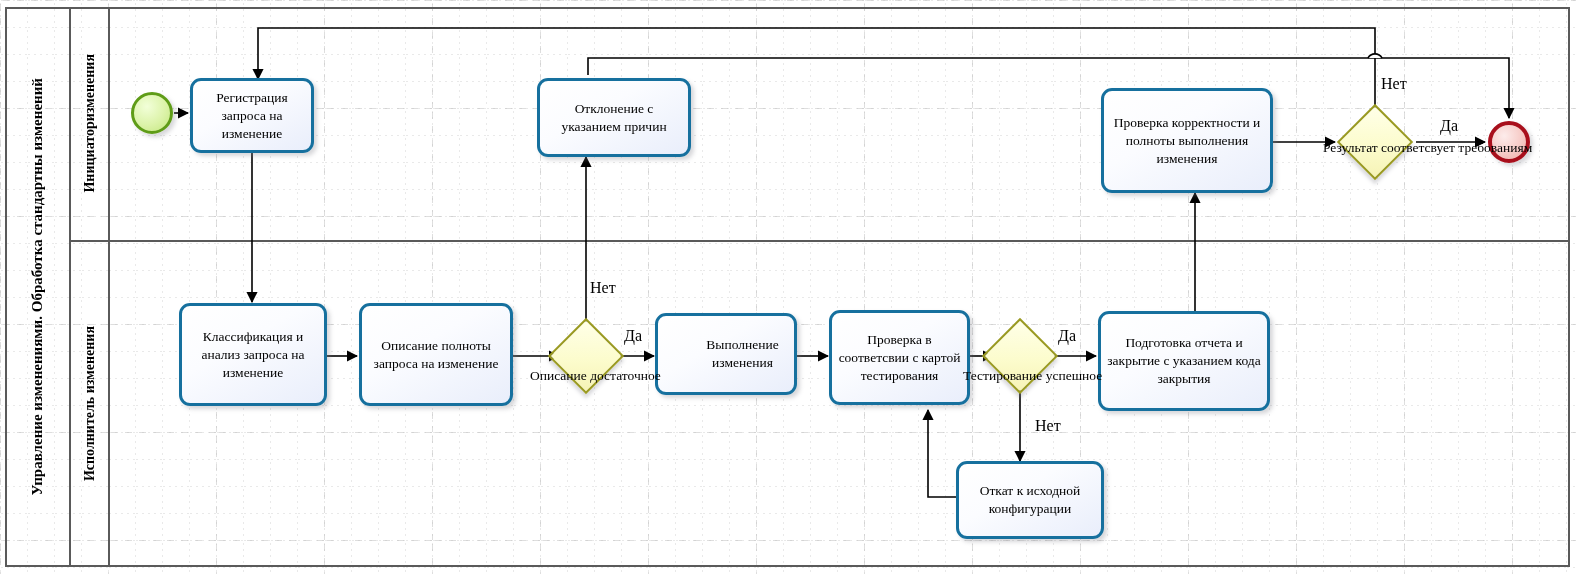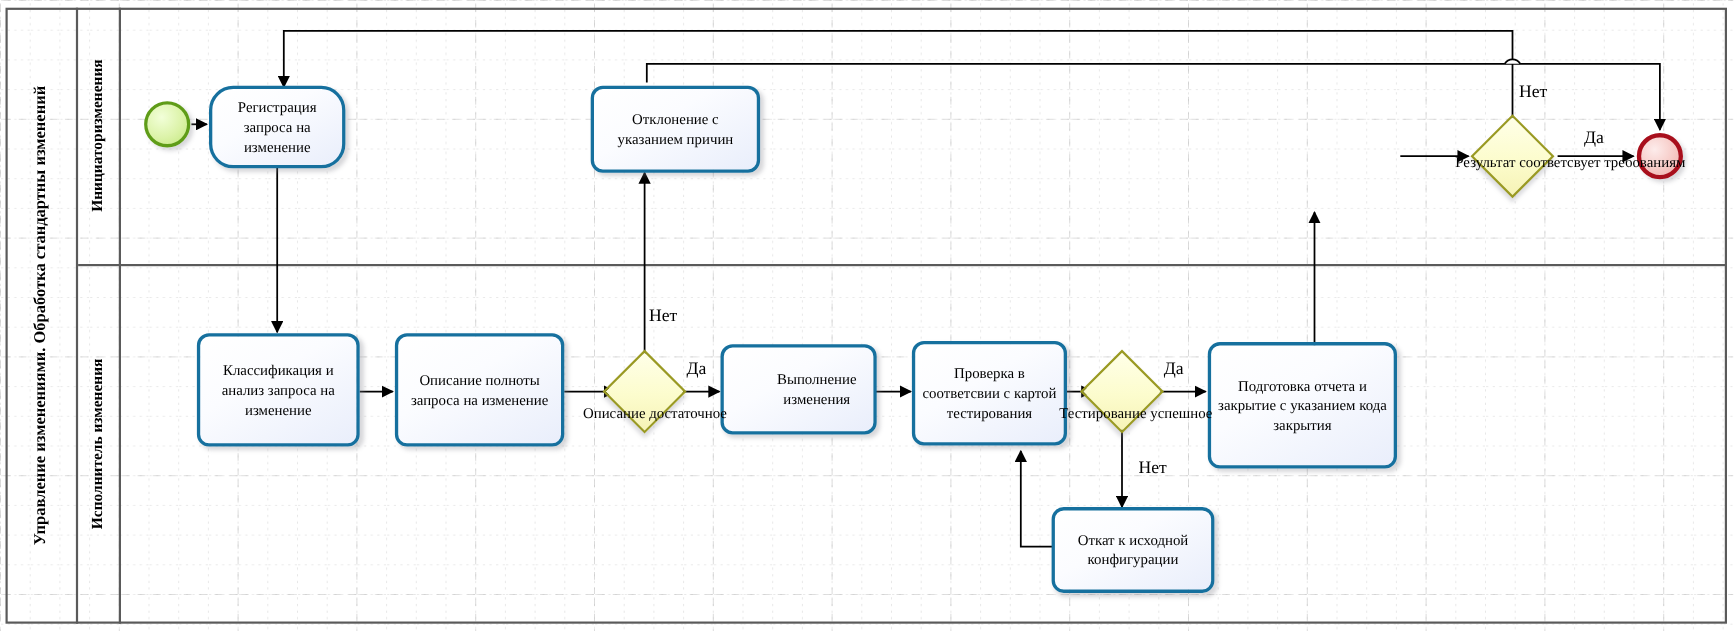--- a/index.html
+++ b/index.html
@@ -198,34 +198,35 @@
 
       <path d="M 588 75 L 588 58 L 1509 58 L 1509 118"></path>
     </g>
 
     <path d="M 1368 58 A 8 8 0 0 1 1382 58" stroke="#000" stroke-width="1.6" fill="#fff"></path>
   </svg>
 
   <div class="event start" style="left:131px; top:92px;"></div>
   <div class="event end" style="left:1488px; top:121px;"></div>
 
-  <div class="task" style="left:190px; top:78px; width:124px; height:75px;border-radius:22px;">Регистрация запроса на изменение</div>
+  <div class="task" style="left:190px; top:78px; width:124px; height:75px;">Регистрация запроса на изменение</div>
 
   <div class="task" style="left:537px; top:78px; width:154px; height:79px;">Отклонение с указанием причин</div>
 
+  <div class="task" style="left:1101px; top:88px; width:172px; height:105px;">Проверка корректности и полноты выполнения изменения</div>
 
   <div class="task" style="left:179px; top:303px; width:148px; height:103px;">Классификация и анализ запроса на изменение</div>
 
   <div class="task" style="left:359px; top:303px; width:154px; height:103px;">Описание полноты запроса на изменение</div>
 
   <div class="task" style="left:655px; top:313px; width:142px; height:82px;padding-left:39px;">Выполнение изменения</div>
 
   <div class="task" style="left:829px; top:310px; width:141px; height:95px;">Проверка в соответсвии с картой тестирования</div>
 
-  <div class="task" style="left:1098px; top:311px; width:172px; height:115px;">Подготовка отчета и закрытие с указанием кода закрытия</div>
+  <div class="task" style="left:1098px; top:311px; width:172px; height:100px;">Подготовка отчета и закрытие с указанием кода закрытия</div>
 
   <div class="task" style="left:956px; top:461px; width:148px; height:78px;">Откат к исходной конфигурации</div>
 
   <div class="gateway" style="left:559px; top:329px;"></div>
   <div class="gateway-label" style="left:530px; top:367px; width:112px;">Описание достаточное</div>
 
   <div class="gateway" style="left:993px; top:329px;"></div>
   <div class="gateway-label" style="left:963px; top:367px; width:114px;">Тестирование успешное</div>
 
   <div class="gateway" style="left:1348px; top:115px;"></div>

